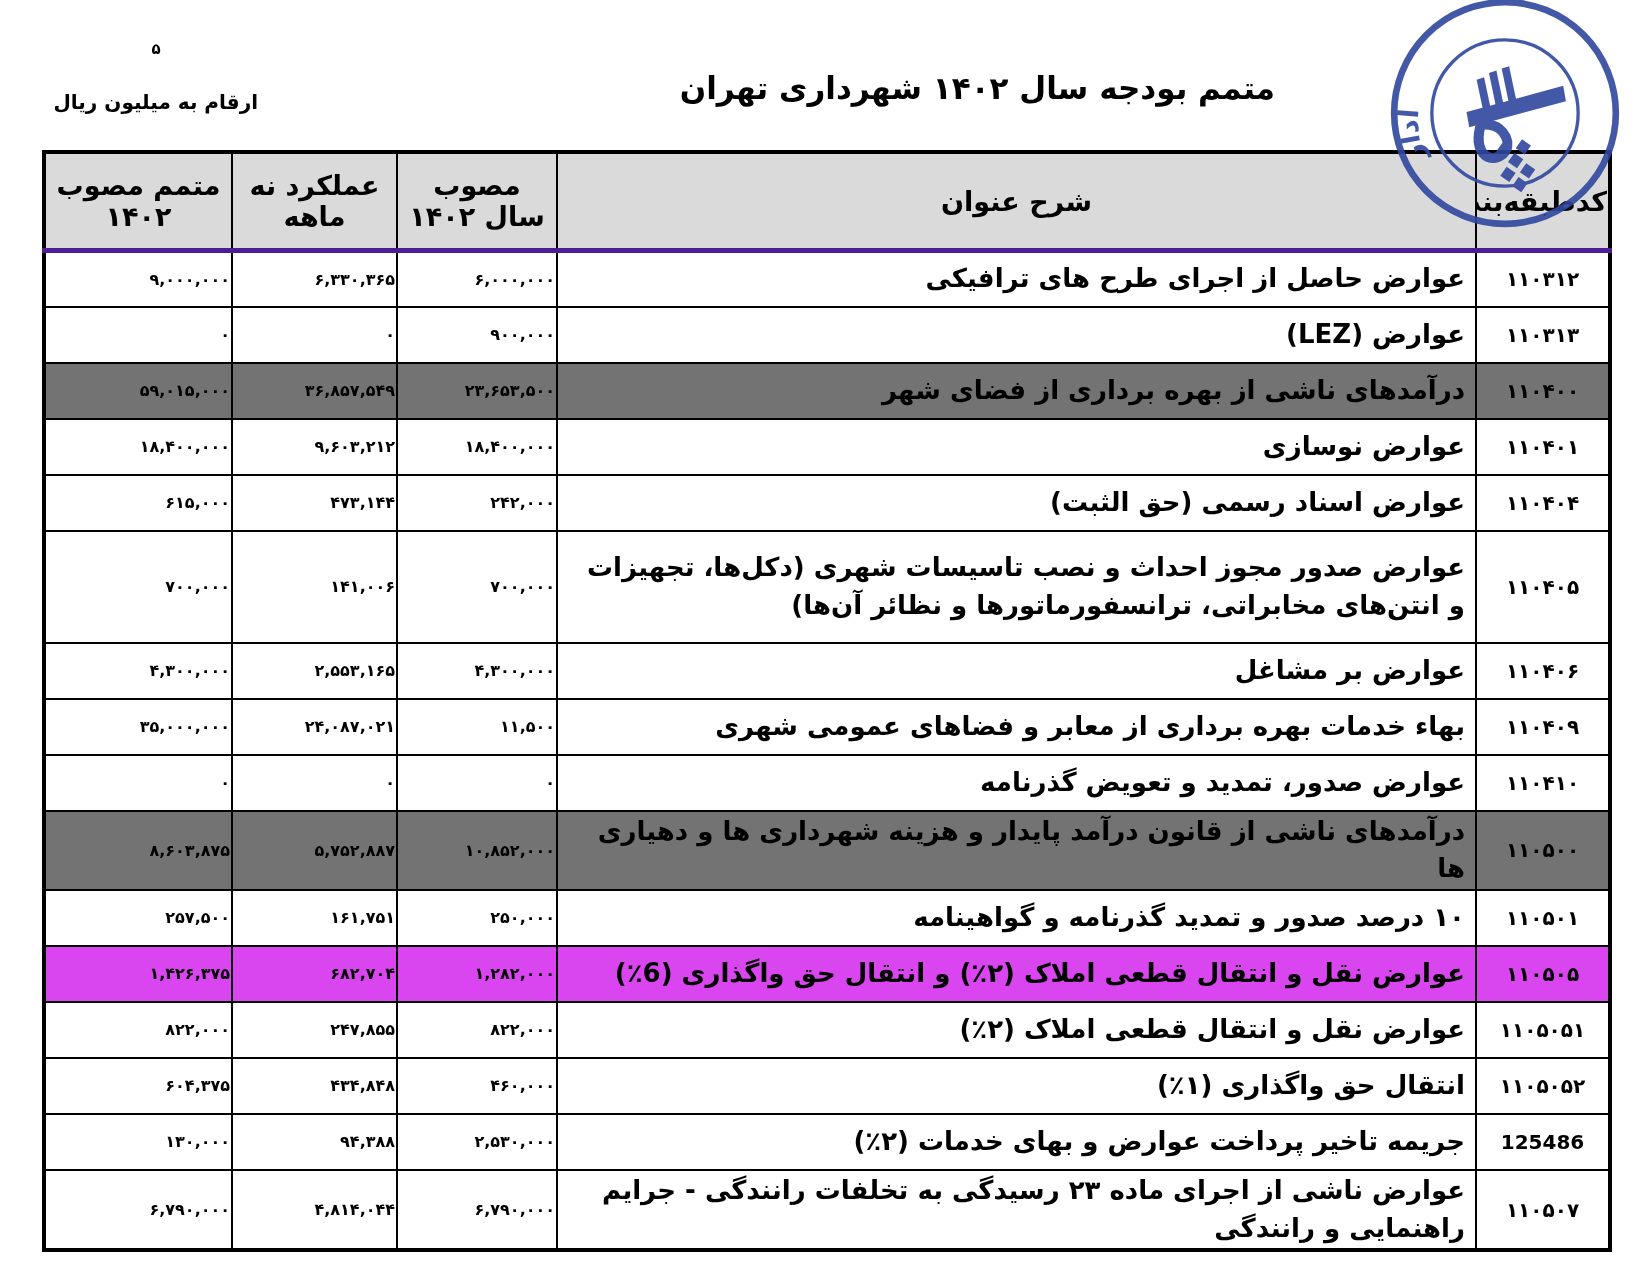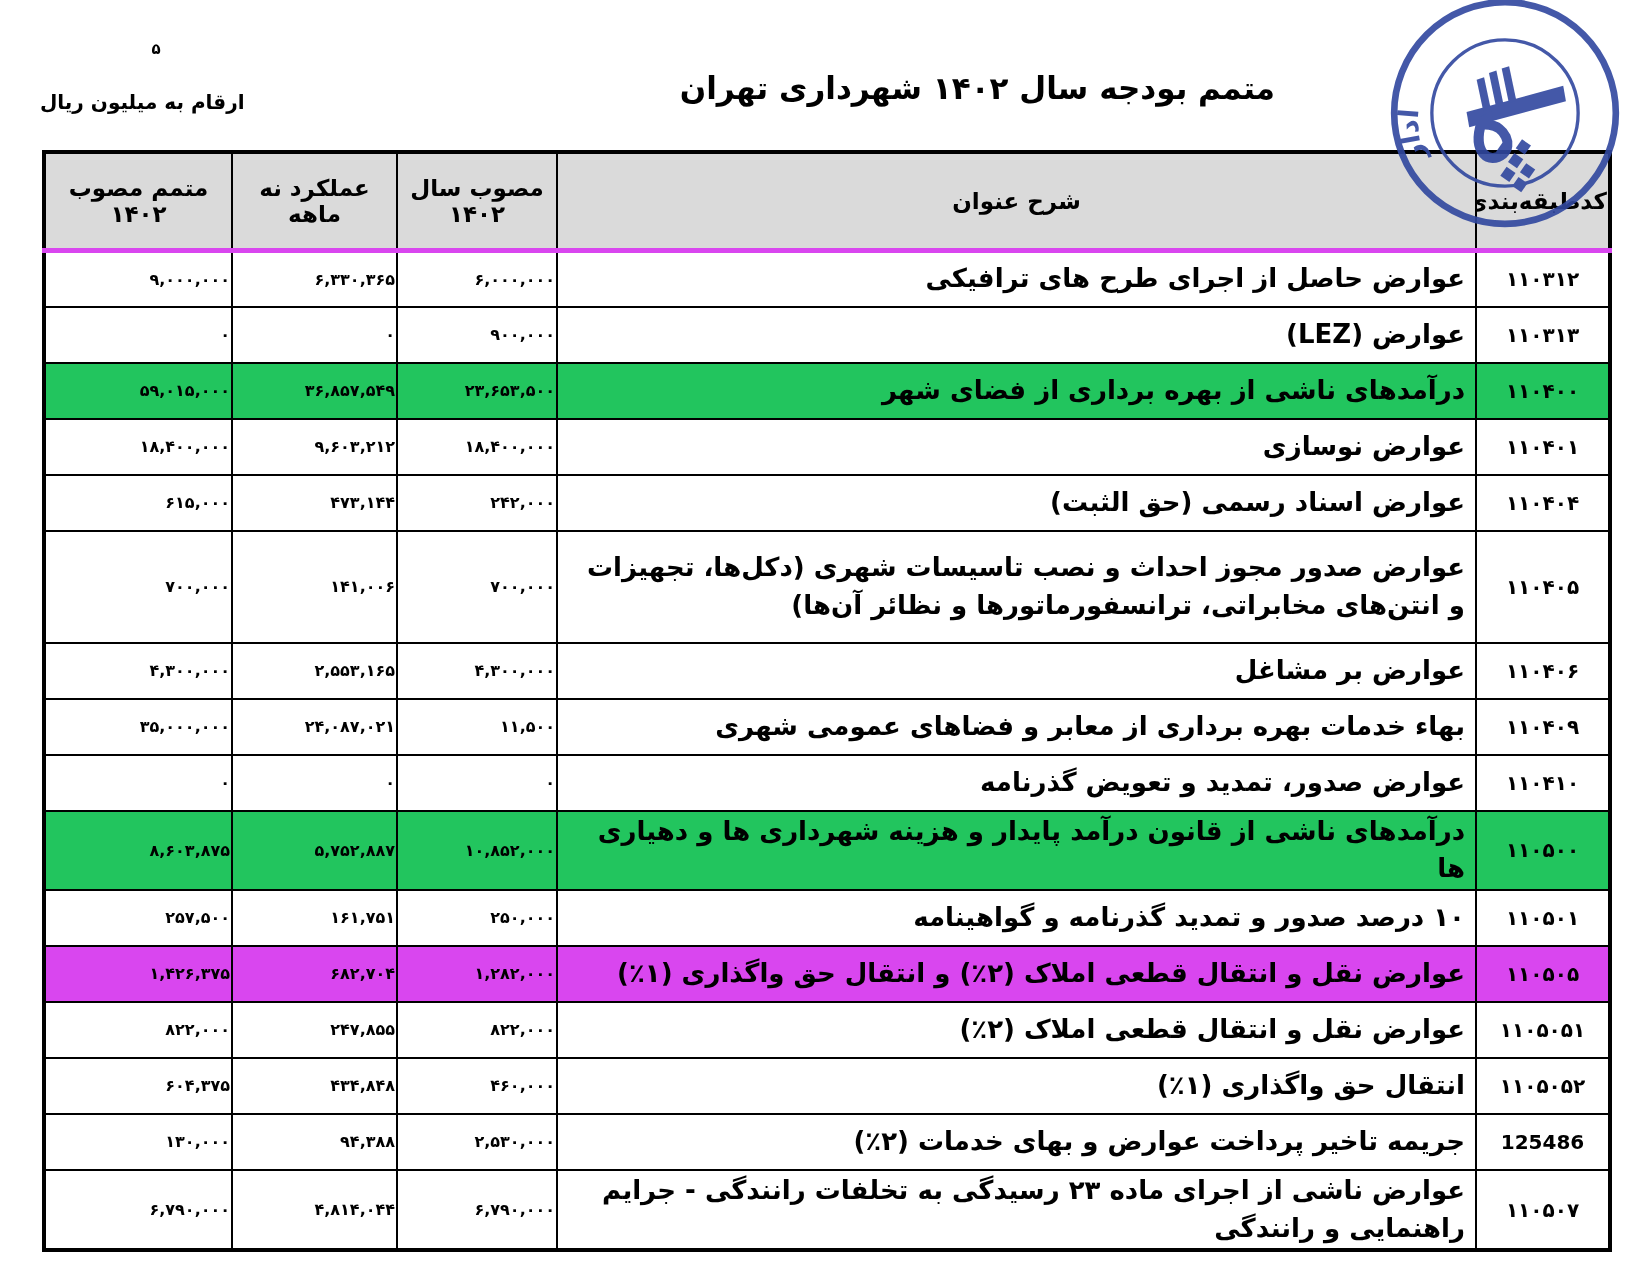--- a/index.html
+++ b/index.html
@@ -6,45 +6,45 @@
   body{
     width:1650px;height:1275px;position:relative;overflow:hidden;
     background:#ffffff;color:#000;
     font-family:"DejaVu Sans", sans-serif;
   }
   .page-number{
     position:absolute;left:136px;top:40px;width:40px;
     font-size:15px;font-weight:bold;text-align:center;direction:rtl;
   }
   .units-note{
-    position:absolute;left:40px;top:90px;width:230px;
-    font-size:20px;font-weight:bold;text-align:left;direction:rtl;white-space:nowrap;
+    position:absolute;left:28px;top:90px;width:230px;
+    font-size:20px;font-weight:bold;text-align:right;direction:rtl;white-space:nowrap;
   }
   .doc-title{
     position:absolute;left:375px;top:70px;width:900px;
     font-size:31px;font-weight:bold;text-align:right;direction:rtl;white-space:nowrap;
   }
   table.budget-table{
     position:absolute;left:42px;top:150px;width:1566px;
     border-collapse:collapse;table-layout:fixed;direction:rtl;
     border:4px solid #000;
   }
   .budget-table th,.budget-table td{
     border:2.5px solid #000;font-weight:bold;overflow:hidden;
   }
   .budget-table thead th{
-    background:#dadada;height:92px;font-size:23px;text-align:center;
-    border-bottom:5px solid #d946ef;
+    background:#dadada;height:92px;font-size:27px;text-align:center;
+    border-bottom:5px solid #4c1d95;
   }
   .budget-table tbody tr{height:56px;}
   .budget-table tbody tr.tall{height:112px;}
   td.code-cell{text-align:center;font-size:20px;margin-left:32px;}
   td.desc-cell{text-align:right;padding:1px 10px;font-size:26px;line-height:1.45;}
   td.num-cell{text-align:right;font-size:16px;letter-spacing:0.5px;}
-  tr.hl-blue td{background:#22c55e;}
+  tr.hl-blue td{background:#737373;}
   tr.hl-gray td{background:#d946ef;}
   .stamp{
     position:absolute;left:1372px;top:-20px;width:266px;height:266px;
     opacity:0.9;pointer-events:none;
   }
 </style>
 </head>
 <body>
 
 <div class="page-number">۵</div>
@@ -141,21 +141,21 @@
   </tr>
       <tr>
     <td class="code-cell">۱۱۰۵۰۱</td>
     <td class="desc-cell">۱۰ درصد صدور و تمدید گذرنامه و گواهینامه</td>
     <td class="num-cell">۲۵۰,۰۰۰</td>
     <td class="num-cell">۱۶۱,۷۵۱</td>
     <td class="num-cell">۲۵۷,۵۰۰</td>
   </tr>
       <tr class="hl-gray">
     <td class="code-cell">۱۱۰۵۰۵</td>
-    <td class="desc-cell">عوارض نقل و انتقال قطعی املاک (۲٪) و انتقال حق واگذاری (۱٪)</td>
+    <td class="desc-cell">عوارض نقل و انتقال قطعی املاک (۲٪) و انتقال حق واگذاری (6٪)</td>
     <td class="num-cell">۱,۲۸۲,۰۰۰</td>
     <td class="num-cell">۶۸۲,۷۰۴</td>
     <td class="num-cell">۱,۴۲۶,۳۷۵</td>
   </tr>
       <tr>
     <td class="code-cell">۱۱۰۵۰۵۱</td>
     <td class="desc-cell">عوارض نقل و انتقال قطعی املاک (۲٪)</td>
     <td class="num-cell">۸۲۲,۰۰۰</td>
     <td class="num-cell">۲۴۷,۸۵۵</td>
     <td class="num-cell">۸۲۲,۰۰۰</td>

